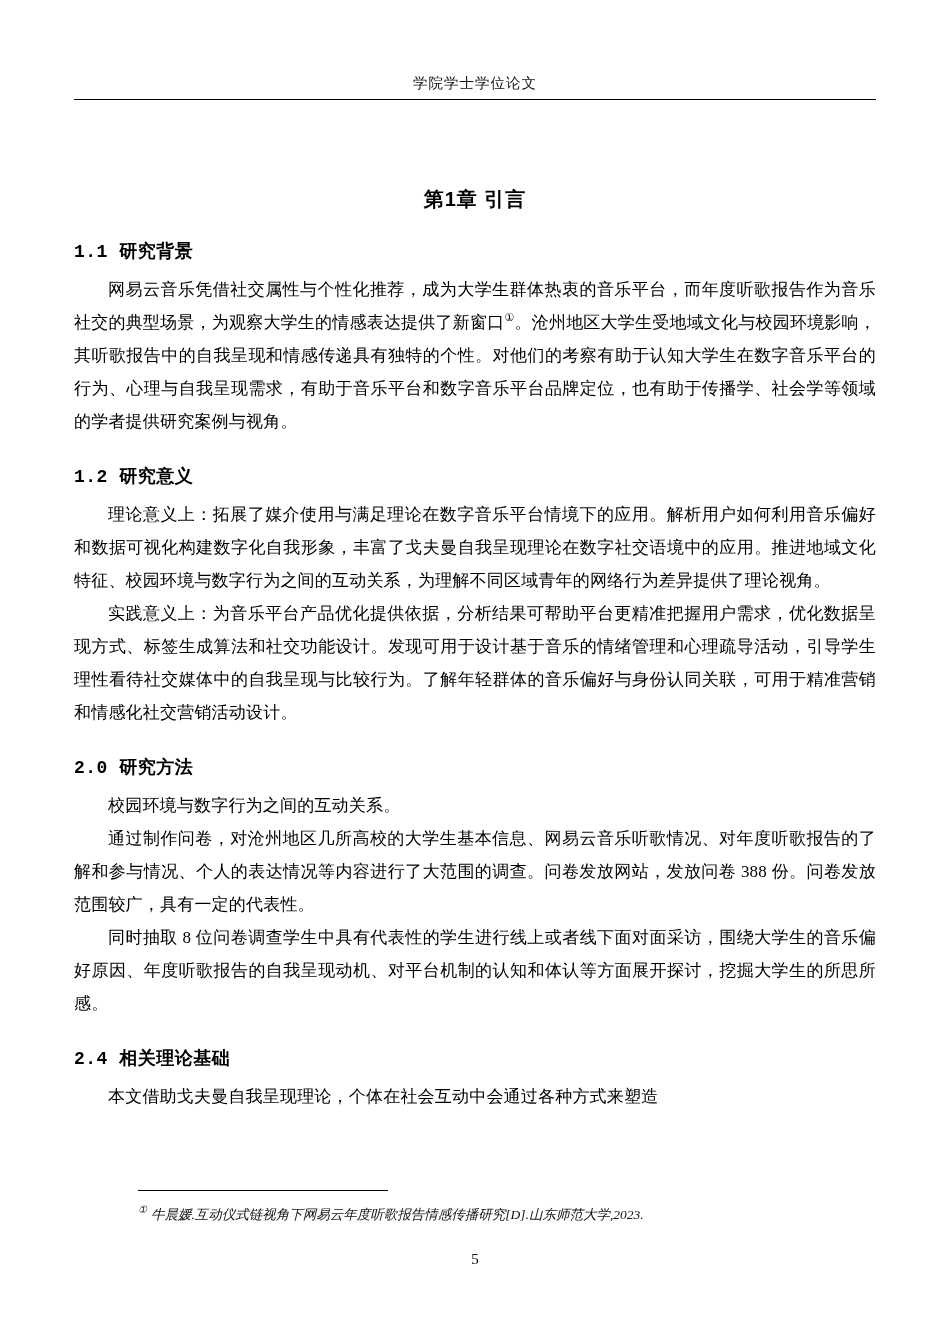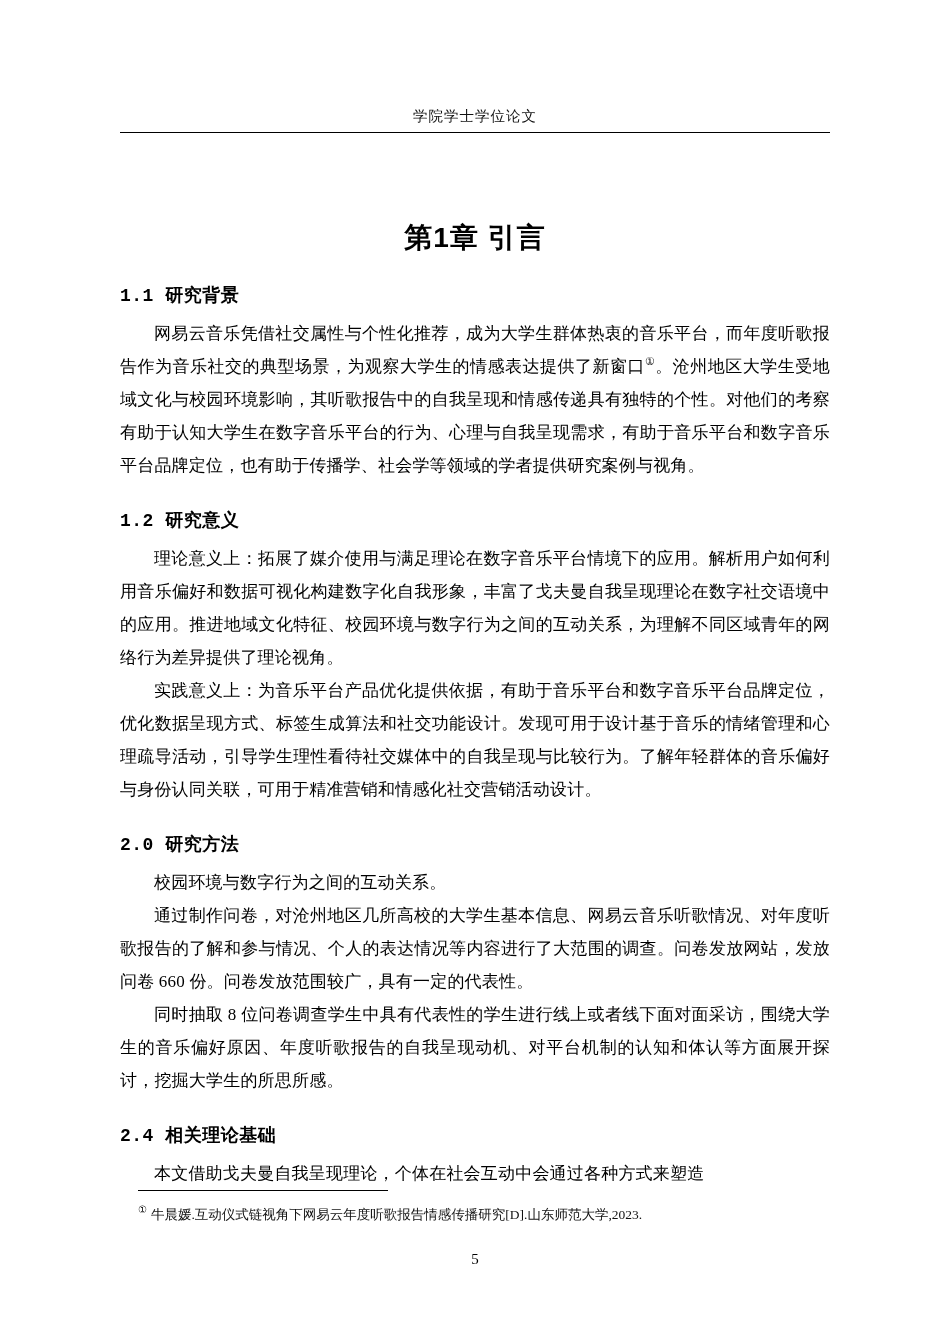--- a/index.html
+++ b/index.html
@@ -7,42 +7,41 @@
   .page {
     position: relative;
     width: 950px;
     height: 1344px;
     background: #ffffff;
     font-family: "Liberation Serif", serif;
     color: #000000;
     overflow: hidden;
   }
   .content {
-    padding: 0 120px;
-    margin-top: 33px;
+    padding: 0 74px;
   }
   .header {
     padding-top: 74px;
     text-align: center;
     font-size: 14.5px;
     letter-spacing: 1px;
     color: #111111;
   }
   .header-rule {
     margin-top: 6px;
     border: none;
     border-top: 1px solid #000000;
     height: 0;
   }
   .chapter-title {
     margin-top: 86px;
     text-align: center;
     font-family: "Liberation Sans", sans-serif;
     font-weight: bold;
-    font-size: 28px;
+    font-size: 20px;
     letter-spacing: 1px;
   }
   .section-heading {
     margin-top: 26px;
     margin-bottom: 10px;
     font-family: Liberation Mono, monospace;
     font-weight: bold;
     font-size: 18px;
     letter-spacing: 0.5px;
   }
@@ -55,20 +54,21 @@
   }
   .body-para sup {
     font-size: 11px;
     line-height: 0;
   }
   .footnote-block {
     position: absolute;
     left: 138px;
     right: 139px;
     top: 1190px;
+    font-style: italic;
   }
   .footnote-rule {
     width: 250px;
     border: none;
     border-top: 1px solid #000000;
     height: 0;
   }
   .footnote-text {
     margin-top: 9px;
     font-size: 13.5px;
@@ -99,25 +99,25 @@
     </div>
     <hr class="header-rule">
 
     <div class="chapter-title">第1章 引言</div>
 
     <div class="section-heading">1.1 研究背景</div>
     <p class="body-para"><span>网易云音乐凭借社交属性与个性化推荐，成为大学生群体热衷的音乐平台，而年度听歌报告作为音乐社交的典型场景，为观察大学生的情感表达提供了新窗口</span><sup>①</sup><span>。沧州地区大学生受地域文化与校园环境影响，其听歌报告中的自我呈现和情感传递具有独特的个性。对他们的考察有助于认知大学生在数字音乐平台的行为、心理与自我呈现需求，有助于音乐平台和数字音乐平台品牌定位，也有助于传播学、社会学等领域的学者提供研究案例与视角。</span></p>
 
     <div class="section-heading">1.2 研究意义</div>
     <p class="body-para">理论意义上：拓展了媒介使用与满足理论在数字音乐平台情境下的应用。解析用户如何利用音乐偏好和数据可视化构建数字化自我形象，丰富了戈夫曼自我呈现理论在数字社交语境中的应用。推进地域文化特征、校园环境与数字行为之间的互动关系，为理解不同区域青年的网络行为差异提供了理论视角。</p>
-    <p class="body-para">实践意义上：为音乐平台产品优化提供依据，有助于音乐平台和数字音乐平台品牌定位，优化数据呈现方式、标签生成算法和社交功能设计。发现可用于设计基于音乐的情绪管理和心理疏导活动，引导学生理性看待社交媒体中的自我呈现与比较行为。了解年轻群体的音乐偏好与身份认同关联，可用于精准营销和情感化社交营销活动设计。</p>
+    <p class="body-para">实践意义上：为音乐平台产品优化提供依据，分析结果可帮助平台更精准把握用户需求，优化数据呈现方式、标签生成算法和社交功能设计。发现可用于设计基于音乐的情绪管理和心理疏导活动，引导学生理性看待社交媒体中的自我呈现与比较行为。了解年轻群体的音乐偏好与身份认同关联，可用于精准营销和情感化社交营销活动设计。</p>
 
     <div class="section-heading">2.0 研究方法</div>
     <p class="body-para">校园环境与数字行为之间的互动关系。</p>
-    <p class="body-para">通过制作问卷，对沧州地区几所高校的大学生基本信息、网易云音乐听歌情况、对年度听歌报告的了解和参与情况、个人的表达情况等内容进行了大范围的调查。问卷发放网站，发放问卷 660 份。问卷发放范围较广，具有一定的代表性。</p>
+    <p class="body-para">通过制作问卷，对沧州地区几所高校的大学生基本信息、网易云音乐听歌情况、对年度听歌报告的了解和参与情况、个人的表达情况等内容进行了大范围的调查。问卷发放网站，发放问卷 388 份。问卷发放范围较广，具有一定的代表性。</p>
     <p class="body-para">同时抽取 8 位问卷调查学生中具有代表性的学生进行线上或者线下面对面采访，围绕大学生的音乐偏好原因、年度听歌报告的自我呈现动机、对平台机制的认知和体认等方面展开探讨，挖掘大学生的所思所感。</p>
 
     <div class="section-heading">2.4 相关理论基础</div>
     <p class="body-para">本文借助戈夫曼自我呈现理论，个体在社会互动中会通过各种方式来塑造</p>
 
   </div>
 
   <div class="footnote-block">
     <hr class="footnote-rule">
     <div class="footnote-text"><sup>①</sup><span>牛晨媛.互动仪式链视角下网易云年度听歌报告情感传播研究[D].山东师范大学,2023.</span></div>

